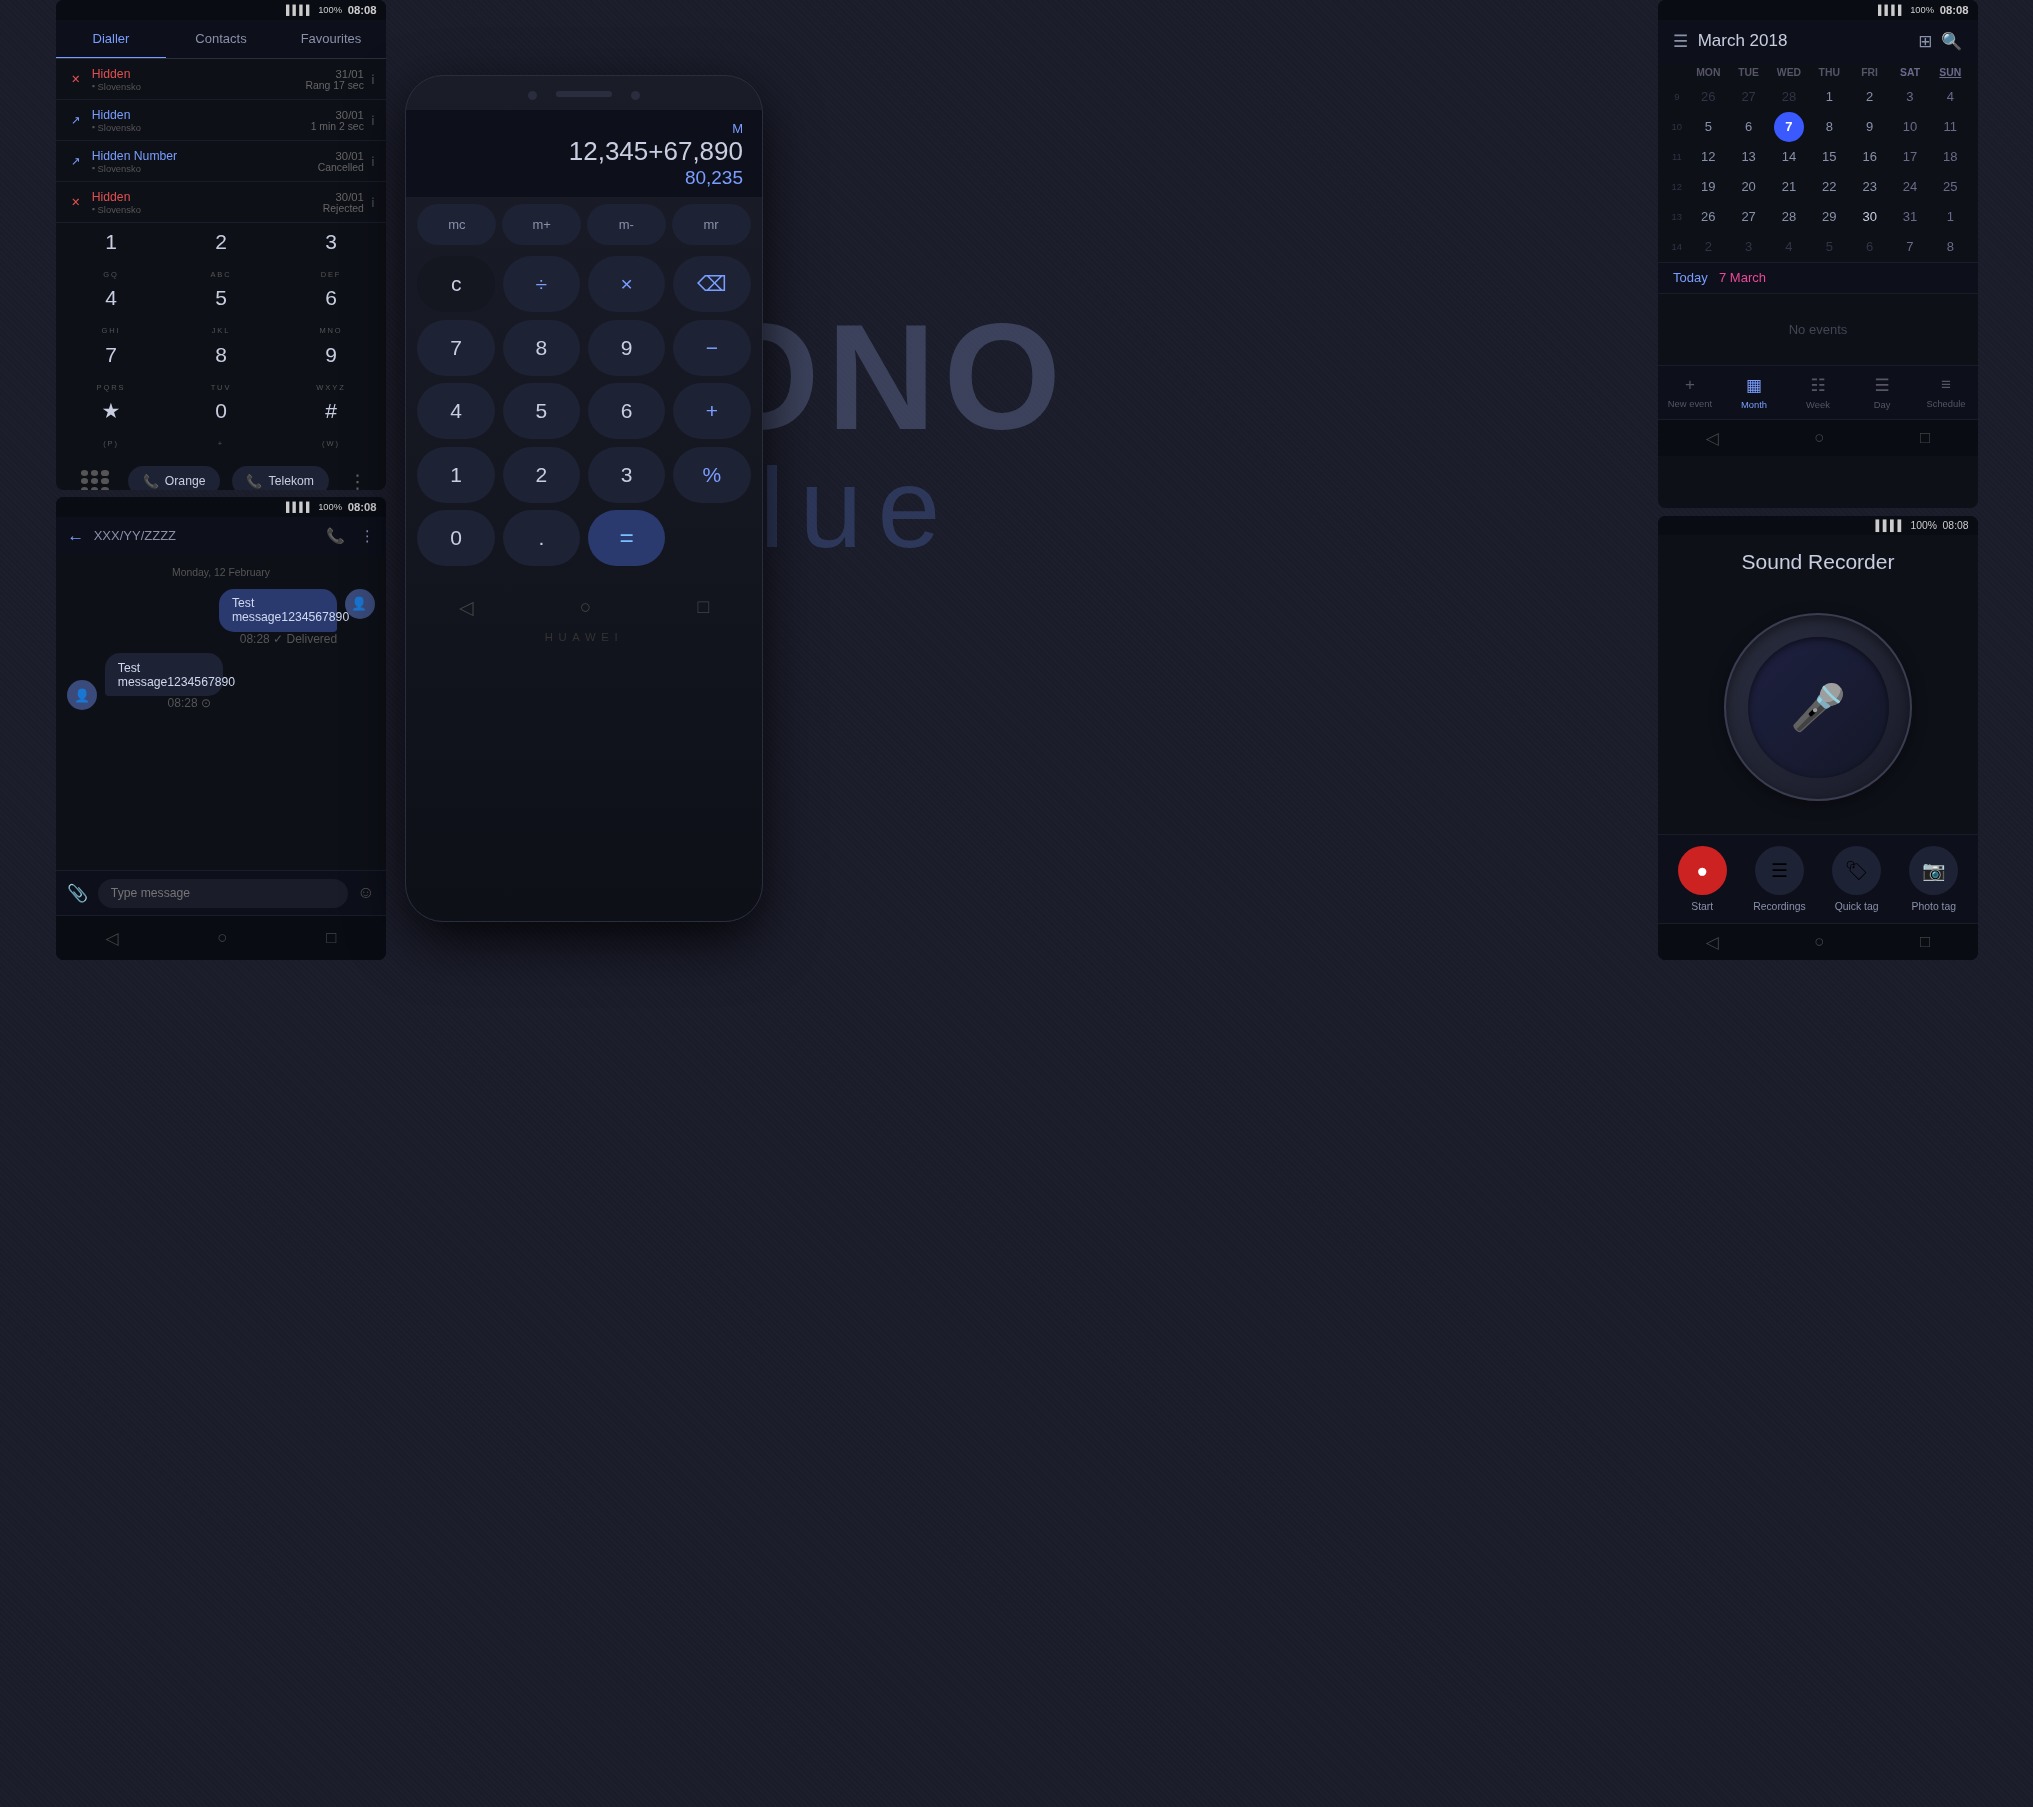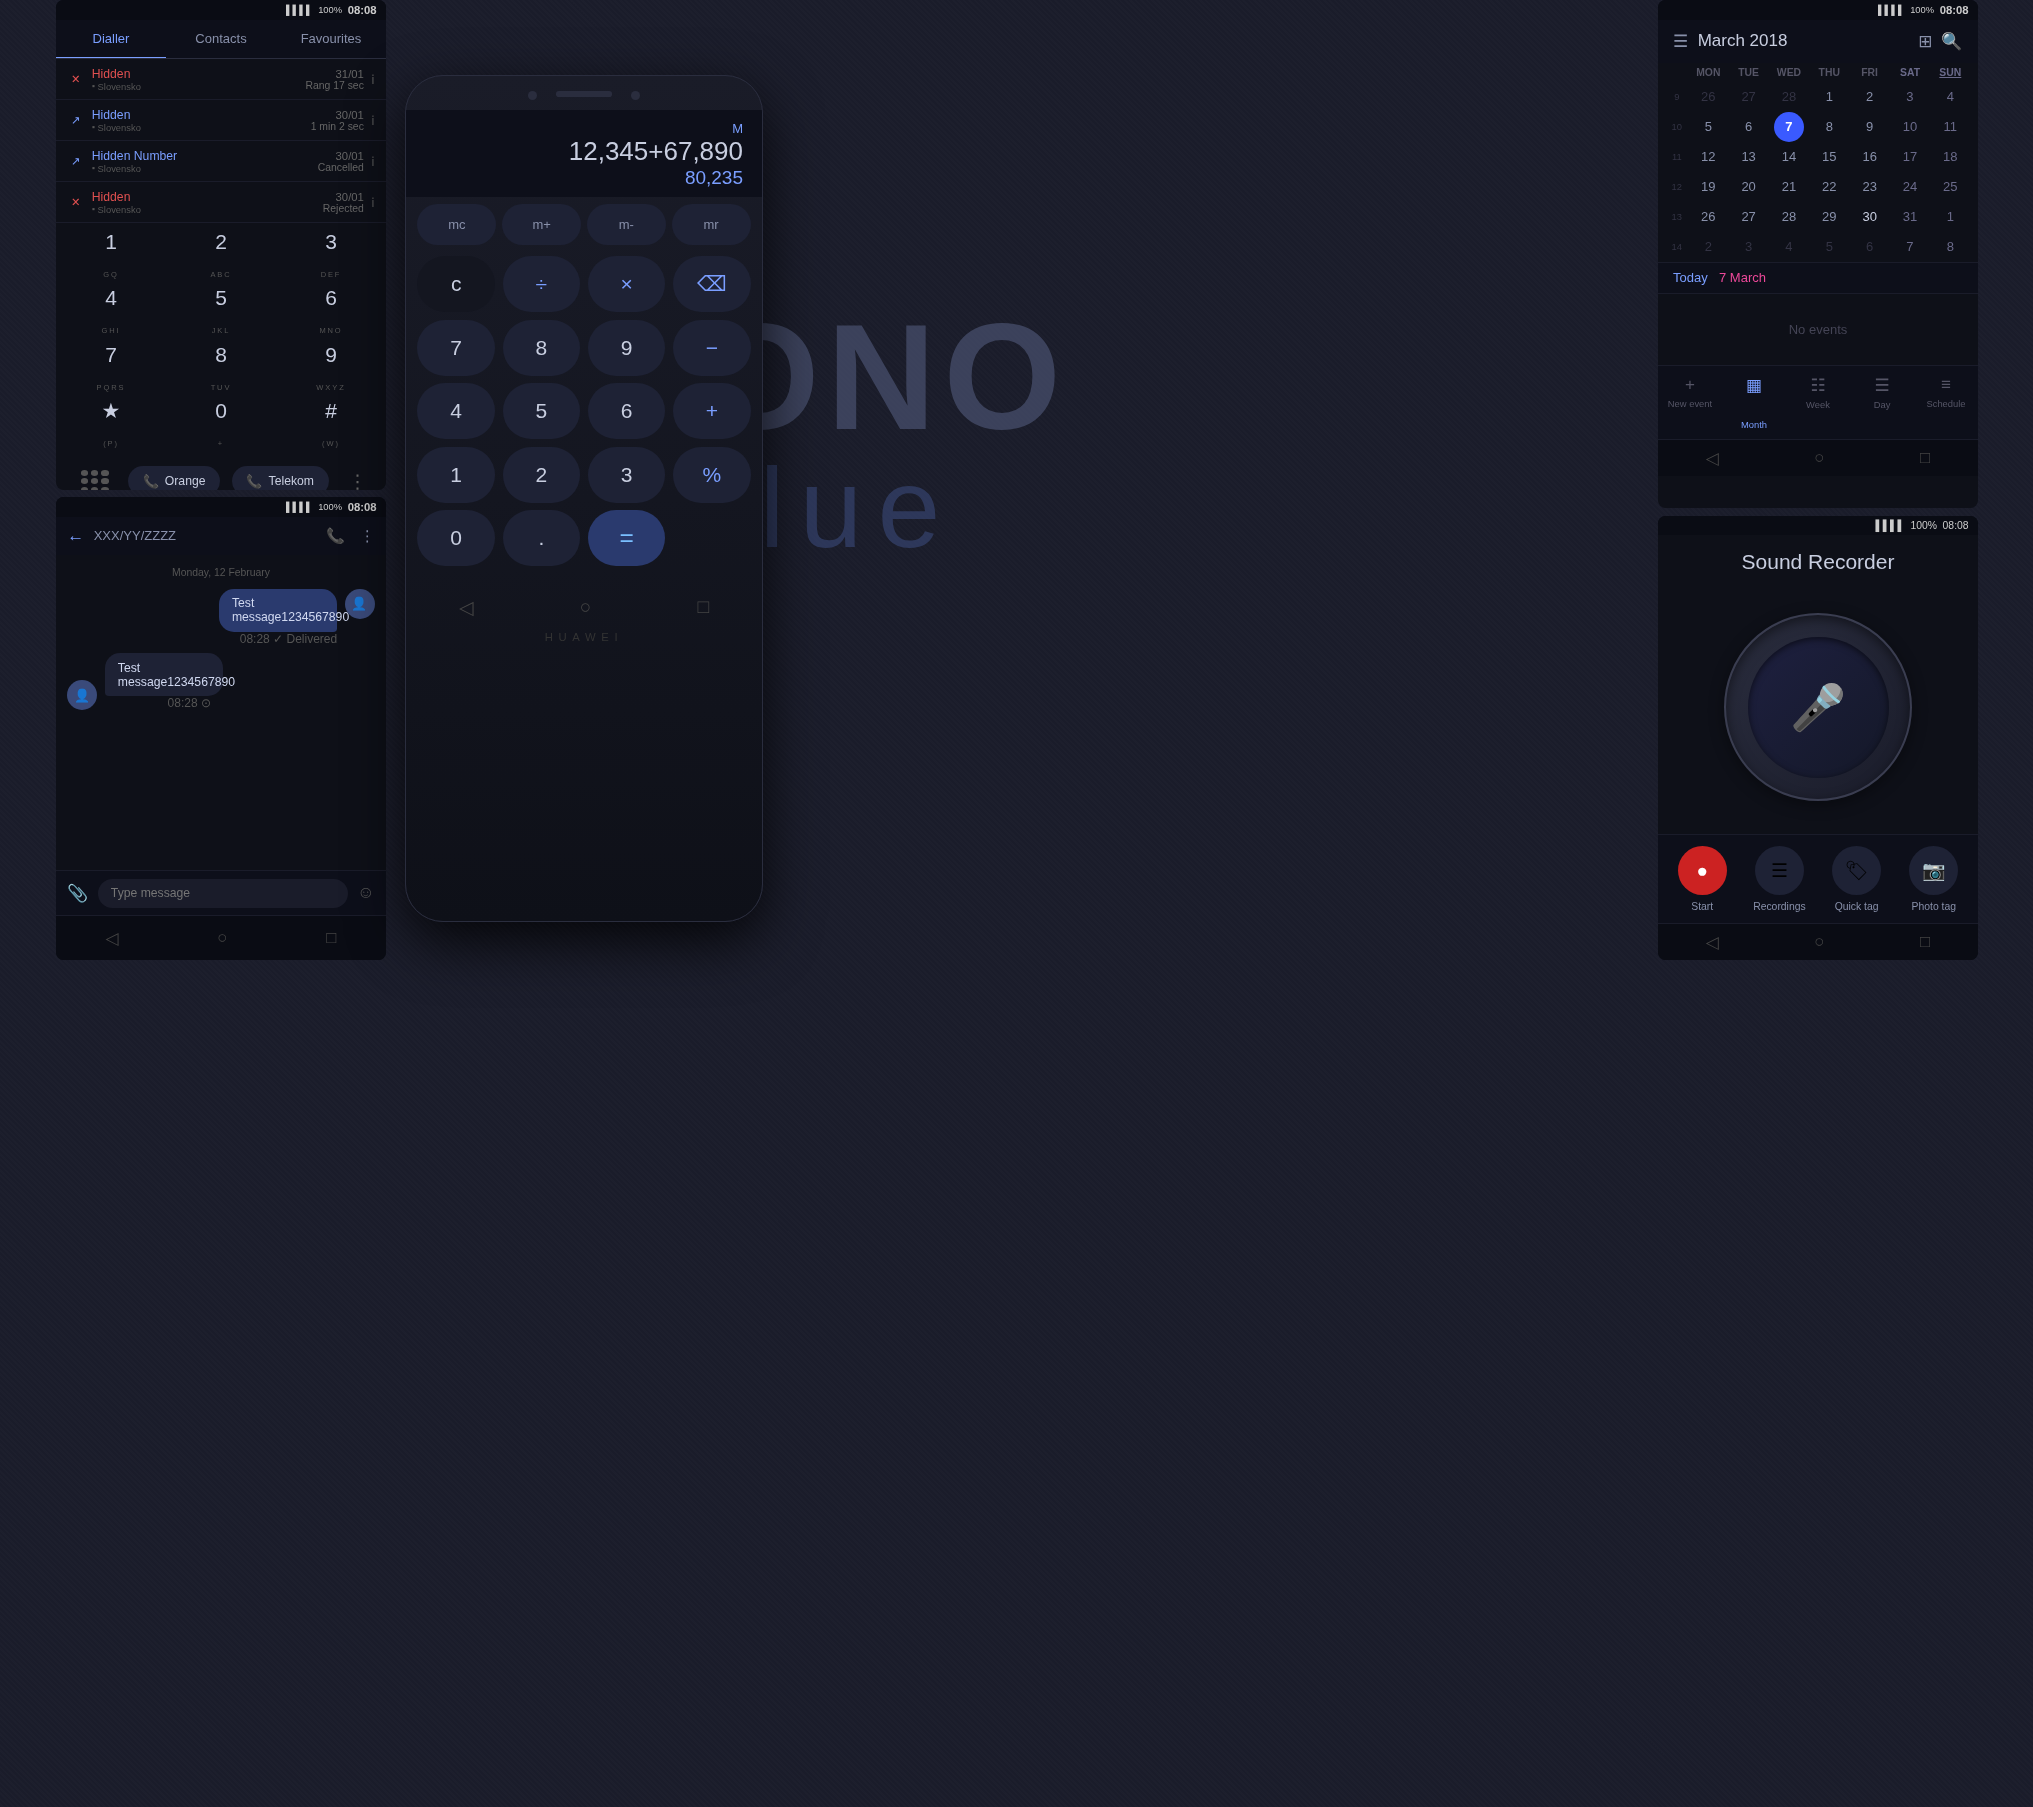--- a/index.html
+++ b/index.html
@@ -513,21 +513,21 @@
       display: flex;
       flex-direction: column;
       align-items: center;
       padding: 9.4px 0;
       cursor: pointer;
       gap: 2.8px;
     }
     .cal-tab-icon { font-size: 17px; color: #556; }
     .cal-tab-label { font-size: 9.4px; color: #556; }
     .cal-tab.active .cal-tab-icon { color: #7a9eff; }
-    .cal-tab.active .cal-tab-label { color: #7a9eff; margin-top: 20px; }
+    .cal-tab.active .cal-tab-label { color: #7a9eff; }
 
     .cal-nav {
       display: flex;
       justify-content: space-around;
       padding: 7.5px 0;
       background: #0a0c14;
       border-top: 0.9px solid #1a1c2a;
     }
     .cal-nav-btn { font-size: 17px; color: #444; cursor: pointer; }
 

